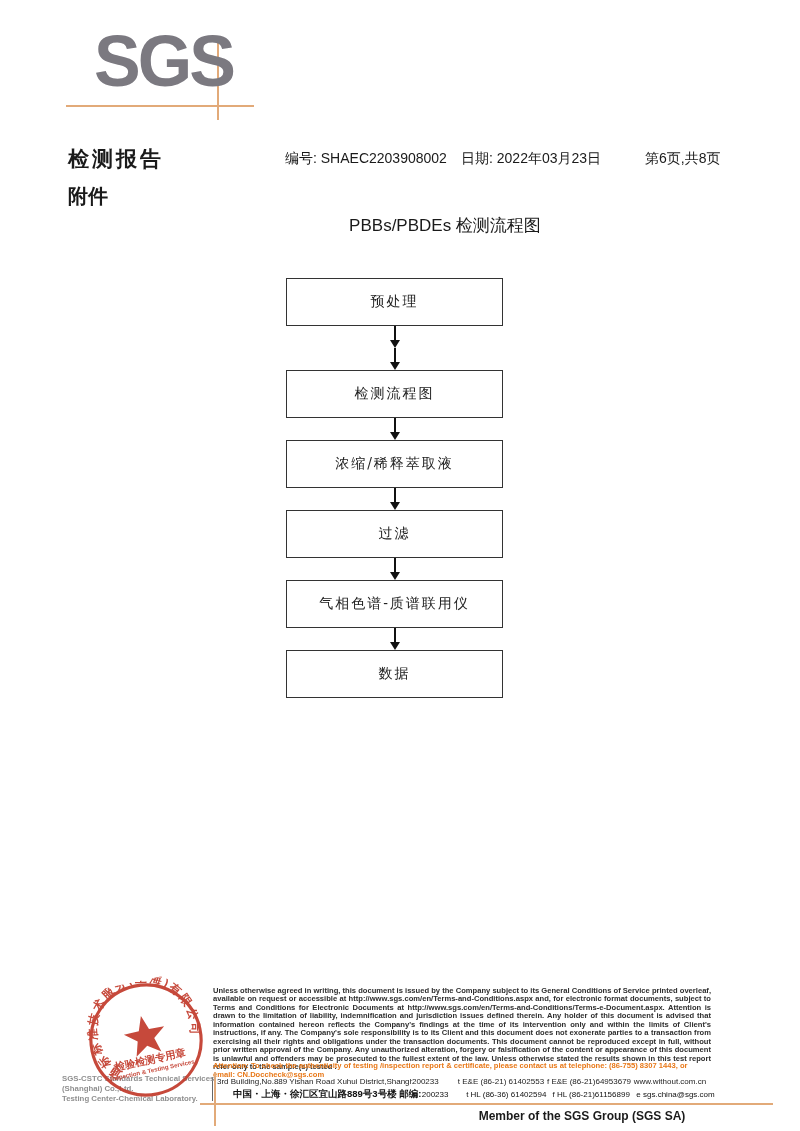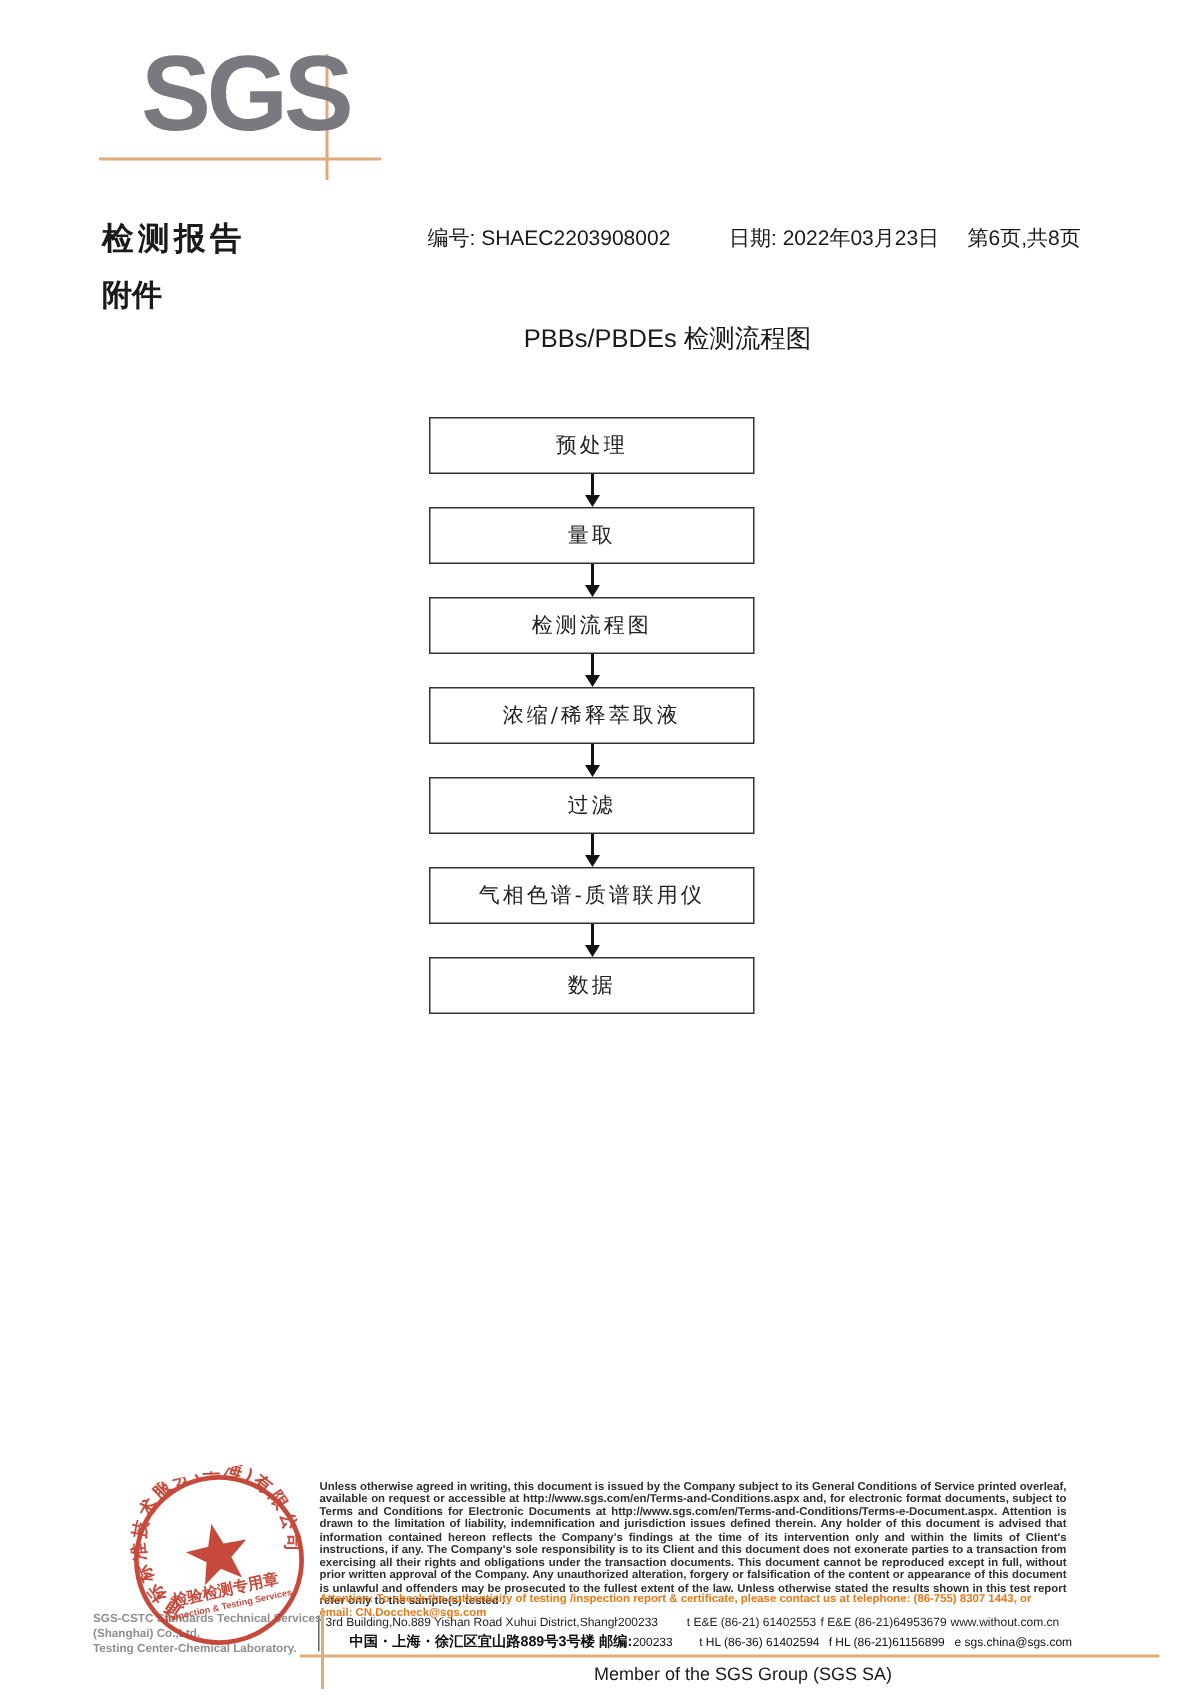--- a/index.html
+++ b/index.html
@@ -18,28 +18,28 @@
     position:absolute;left:26px;top:-8px;
     font-family:"Liberation Sans", sans-serif;
     font-weight:bold;font-size:70px;letter-spacing:-3px;
     color:#7b7980;transform:scaleY(1.02);
   }
   .logo-hline{position:absolute;left:-2px;top:75px;width:188px;height:2px;background:#e2aa79;}
   .logo-vline{position:absolute;left:149px;top:6px;width:2px;height:84px;background:#e2aa79;}
   
   .report-title{position:absolute;left:68px;top:145px;font-size:21px;font-weight:bold;letter-spacing:3px;font-family:"DejaVu Serif", serif;}
   .hdr-no{position:absolute;left:285px;top:150px;font-size:14px;}
-  .hdr-date{position:absolute;left:486px;top:150px;font-size:14px;}
+  .hdr-date{position:absolute;left:461px;top:150px;font-size:14px;}
   .hdr-page{position:absolute;left:645px;top:150px;font-size:14px;}
   .attachment{position:absolute;left:68px;top:183px;font-size:20px;font-weight:bold;font-family:"DejaVu Serif", serif;}
   
   .fc-title{position:absolute;left:0;top:214px;width:800px;text-align:center;font-size:17px;font-weight:normal;padding-left:45px;}
   .fc{position:absolute;left:286px;top:278px;width:217px;}
   .fc-box{
-    box-sizing:border-box;width:217px;height:38px;
+    box-sizing:border-box;width:217px;height:48px;
     border:1px solid #333;background:#fff;
     display:flex;align-items:center;justify-content:center;
     font-family:"DejaVu Serif", serif;font-size:14px;letter-spacing:2px;color:#222;
   }
   .fc-arrow{height:22px;display:flex;flex-direction:column;align-items:center;}
   .fc-arrow .shaft{width:2px;flex:1 1 auto;background:#111;}
   .fc-arrow .head{width:0;height:0;border-left:5px solid transparent;border-right:5px solid transparent;border-top:8px solid #111;}
   
   .company-grey{
     position:absolute;left:62px;top:1074px;width:190px;
@@ -65,22 +65,22 @@
   .addr-row.cn{font-size:9.5px;color:#111;height:13px;font-weight:bold;margin-left:16px;}
   .addr-text{width:234px;overflow:hidden;}
   .addr-zip{width:55px;}
   .addr-tel{width:107px;}
   .addr-fax{width:104px;}
   .addr-web{width:100px;}
   .addr-row.cn .addr-zip,.addr-row.cn .addr-tel,.addr-row.cn .addr-fax,.addr-row.cn .addr-web{font-weight:normal;font-size:8px;}
   .foot-hline{position:absolute;left:200px;top:1103px;width:573px;height:2px;background:#e2aa79;}
   .foot-vline{position:absolute;left:214px;top:1072px;width:2px;height:54px;background:#e2aa79;}
   .member{
-    position:absolute;left:396px;top:1109px;width:300px;
-    text-align:left;font-size:12px;font-weight:normal;color:#1a1a1a;
+    position:absolute;left:432px;top:1109px;width:300px;
+    text-align:center;font-size:12px;font-weight:bold;color:#1a1a1a;
   }
 </style>
 </head>
 <body>
 
 <div class="page">
 
   <div class="logo-wrap">
     <div class="logo-hline"></div>
     <div class="logo-vline"></div>
@@ -95,21 +95,20 @@
 
   <div class="fc-title">PBBs/PBDEs 检测流程图</div>
   <div class="fc">
 
       <div class="fc-box">预处理</div>
       <div class="fc-arrow">
         <div class="shaft"></div>
         <div class="head"></div>
       </div>
 
-      <div class="fc-box">量取</div>
       <div class="fc-arrow">
         <div class="shaft"></div>
         <div class="head"></div>
       </div>
 
       <div class="fc-box">检测流程图</div>
       <div class="fc-arrow">
         <div class="shaft"></div>
         <div class="head"></div>
       </div>

